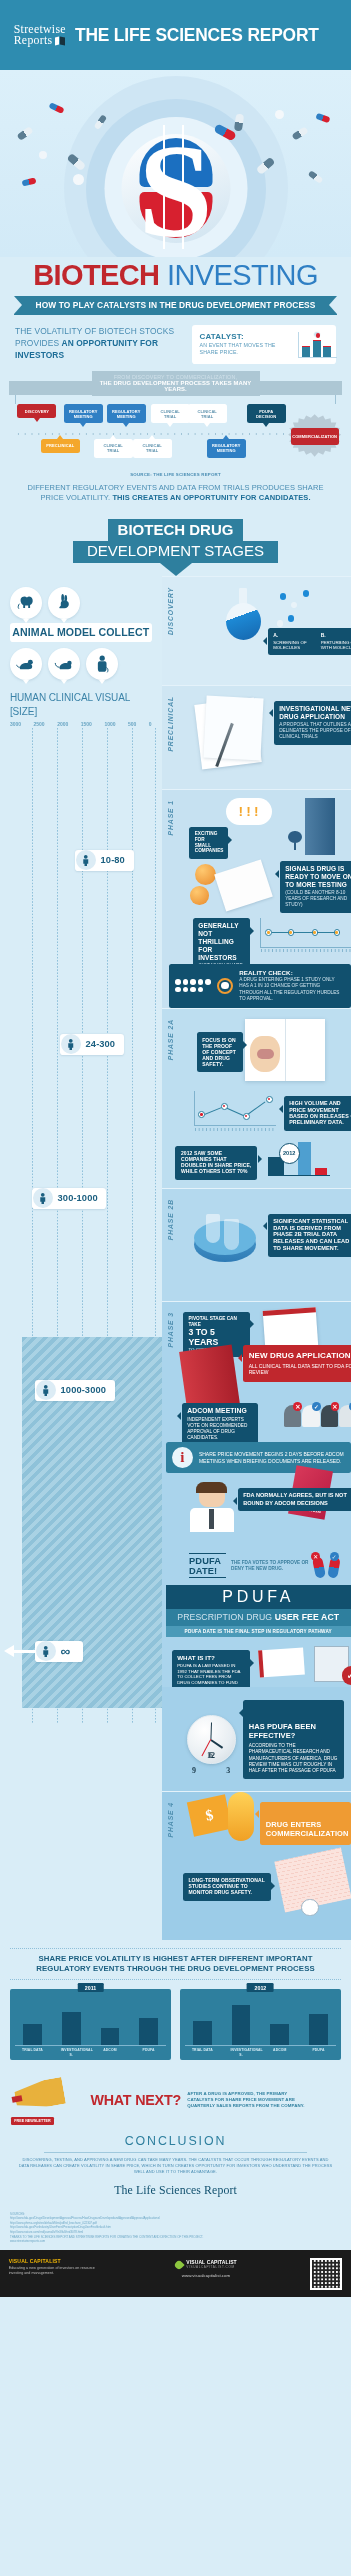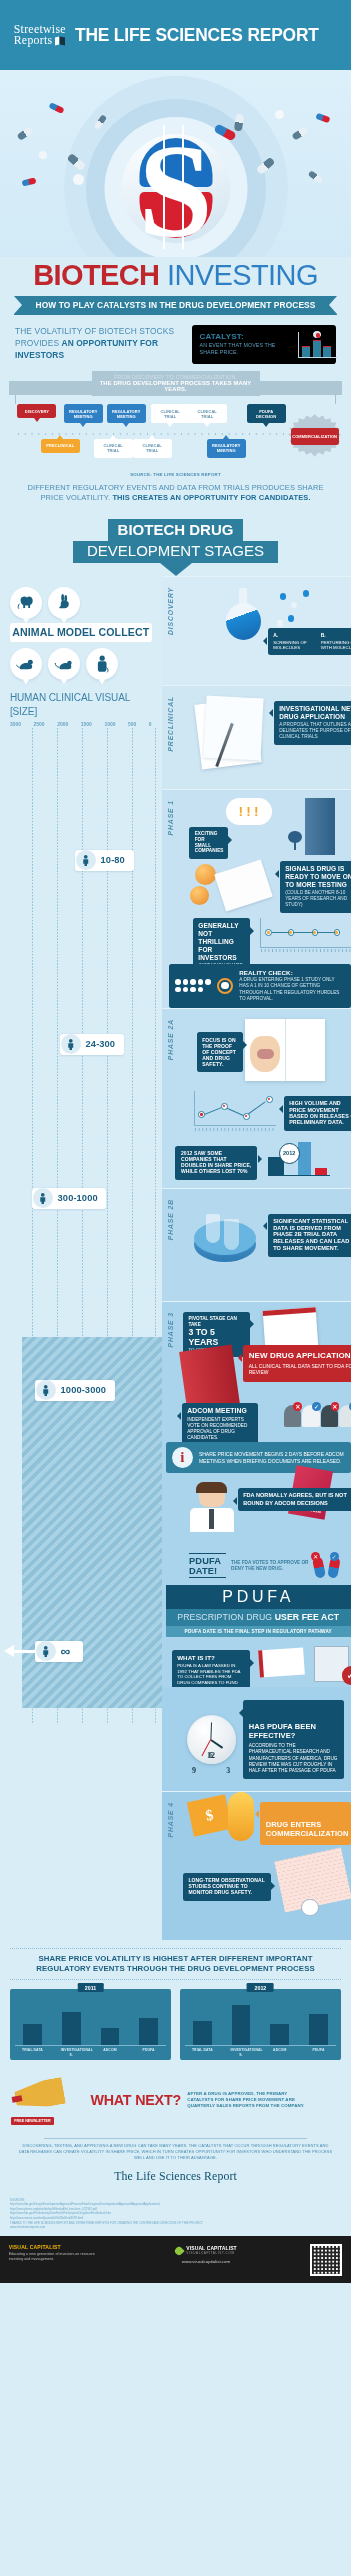--- a/index.html
+++ b/index.html
@@ -71,21 +71,21 @@
   .ribbon::before, .ribbon::after {
     content:""; position:absolute; top:0; border-top:9.3px solid transparent; border-bottom:9.3px solid transparent;
   }
   .ribbon::before { left:0; border-left:8.7px solid #d9edf7; }
   .ribbon::after  { right:0; border-right:8.7px solid #d9edf7; }
 
   .intro { display:flex; gap:8.7px; padding:10px 15px 3.7px; align-items:flex-start; }
   .intro-left { flex:1; font-size:8.4px; line-height:1.45; letter-spacing:0.1px; color:#4a8db3; }
   .intro-left b { color:#1c6d97; }
   .catalyst-card {
-    width: 144px; background:#000000; border-radius:3.1px; padding:6.2px 7.5px;
+    width: 144px; background:#ffffff; border-radius:3.1px; padding:6.2px 7.5px;
     display:flex; align-items:center; gap:6.2px;
   }
   .catalyst-text .ct-h { font-size:8px; font-weight:bold; color:#2f7fa2; letter-spacing:0.2px;}
   .catalyst-text .ct-b { font-size:5.3px; color:#5c9cbd; line-height:1.3; margin-top:1.2px; letter-spacing:0.1px;}
   .mini-chart { width:39px; height:27px; position:relative; }
   .mini-chart .axis { position:absolute; left:0; bottom:0; width:0.6px; height:26px; background:#bcd8e8; }
   .mini-chart .axis2 { position:absolute; left:0; bottom:0; height:0.6px; width:39px; background:#bcd8e8; }
   .mini-bar { position:absolute; bottom:0.6px; width:8px; background:#2e7f9e; border-top:1.2px solid #d7202f; }
   .mb1 { left:4.4px; height:11.2px; } .mb2 { left:15px; height:17px; } .mb3 { left:25.5px; height:11.2px; }
   .mini-dot { position:absolute; left:15.5px; top:0px; width:7.5px; height:7.5px; border-radius:50%; background:#cfe3ee; border:1.2px solid #fff;}
@@ -803,20 +803,21 @@
       <div class="mega-handle"></div>
       <div class="wn-badge">FREE NEWSLETTER</div>
     </div>
     <div>
       <div class="wn-title">WHAT NEXT?</div>
     </div>
     <div class="wn-body">AFTER A DRUG IS APPROVED, THE PRIMARY CATALYSTS FOR SHARE PRICE MOVEMENT ARE QUARTERLY SALES REPORTS FROM THE COMPANY.</div>
   </div>
 
   <div class="conclusion">
+    <div class="conc-h">CONCLUSION</div>
     <div class="conc-rule"></div>
     <div class="conc-b">DISCOVERING, TESTING, AND APPROVING A NEW DRUG CAN TAKE MANY YEARS. THE CATALYSTS THAT OCCUR THROUGH REGULATORY EVENTS AND DATA RELEASES CAN CREATE VOLATILITY IN SHARE PRICE, WHICH IN TURN CREATES OPPORTUNITY FOR INVESTORS WHO UNDERSTAND THE PROCESS WELL AND USE IT TO THEIR ADVANTAGE.</div>
     <div class="lsr-logo">The Life Sciences Report</div>
   </div>
 
   <div class="sources">
     <div>SOURCES:</div>
     <div id="sources-lines">
         <div>http://www.fda.gov/Drugs/DevelopmentApprovalProcess/HowDrugsareDevelopedandApproved/ApprovalApplications/</div>
         <div>http://www.phrma.org/sites/default/files/pdf/rd_brochure_022307.pdf</div>

